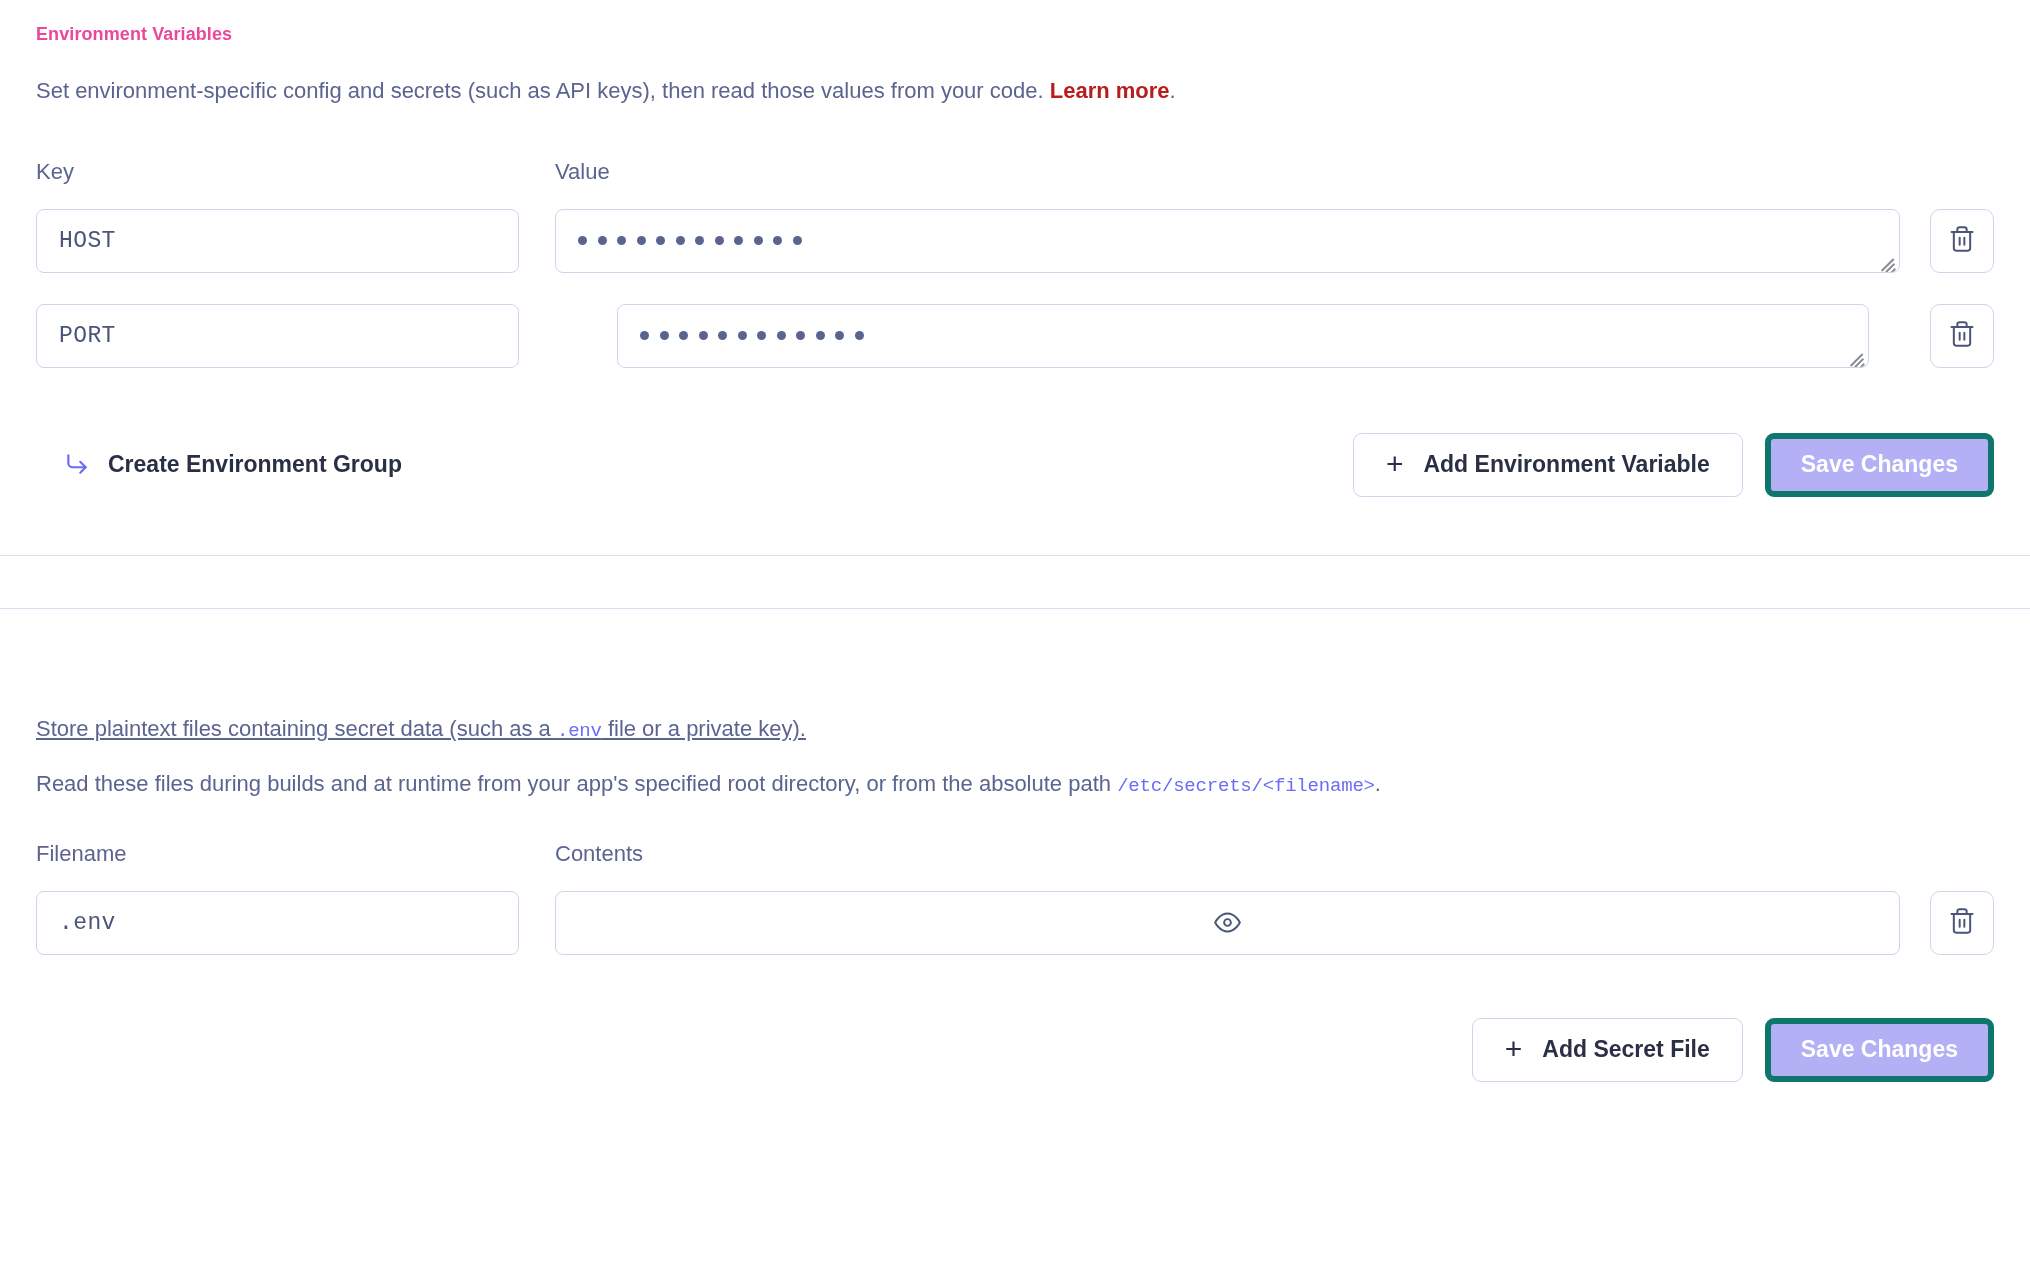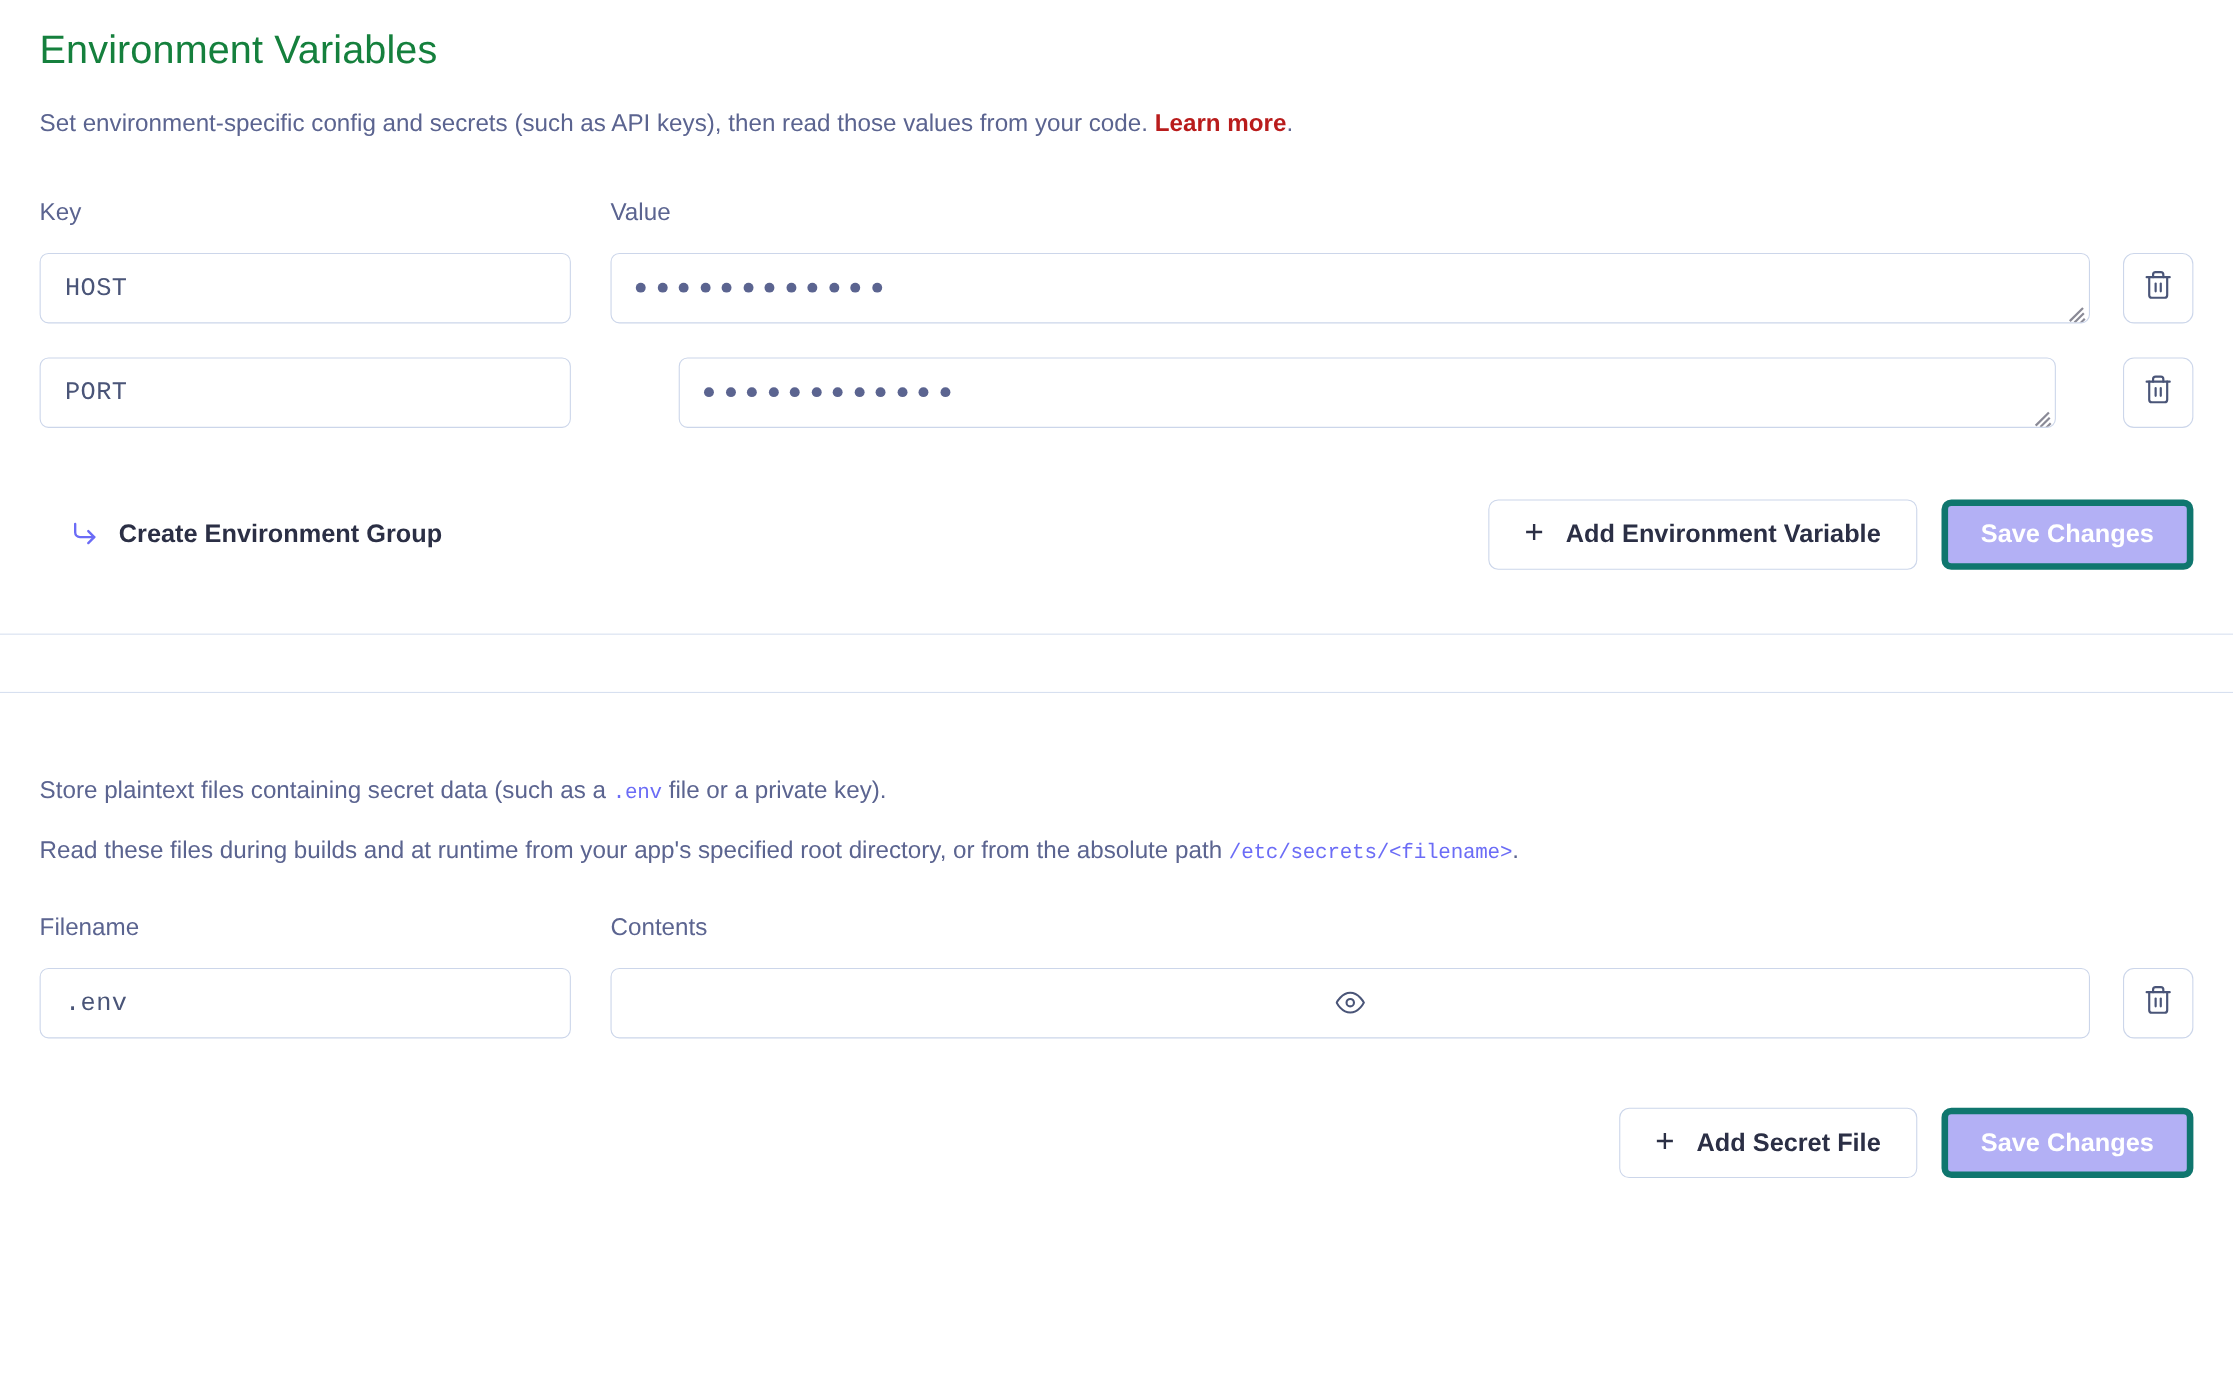--- a/index.html
+++ b/index.html
@@ -16,23 +16,23 @@
     color: #4a5578;
     -webkit-font-smoothing: antialiased;
   }
 
   .page { width: 2030px; height: 1272px; position: relative; }
 
   
   .section { padding: 0 36px; }
 
   .section-title {
-    font-size: 36px;
-    font-weight: 400;
-    color: #15803d;
+    font-size: 18px;
+    font-weight: 700;
+    color: #ec4899;
     letter-spacing: 0.1px;
     margin: 0;
   }
 
   .section-desc {
     font-size: 22px;
     color: #5b6490;
     line-height: 1.45;
     margin: 0;
     font-weight: 400;
@@ -321,21 +321,21 @@
       </div>
     </div>
   </div>
 
   <div class="divider" style="margin-top:58px;"></div>
   <div class="divider" style="margin-top:52px;"></div>
 
   <div class="section" style="padding-top:72px;">
 
 
-    <p class="section-desc" style="">
+    <p class="section-desc" style="margin-top:32px;text-decoration:underline;">
       <span>Store plaintext files containing secret data (such as a </span><code class="mono-inline">.env</code><span> file or a private key).</span>
     </p>
 
     <p class="section-desc" style="margin-top:23px;">
       <span>Read these files during builds and at runtime from your app's specified root directory, or from the absolute path </span><code class="mono-inline">/etc/secrets/&lt;filename&gt;</code><span>.</span>
     </p>
 
     <div class="col-headers" style="margin-top:40px;">
       <div class="col-key">Filename</div>
       <div class="col-val">Contents</div>

